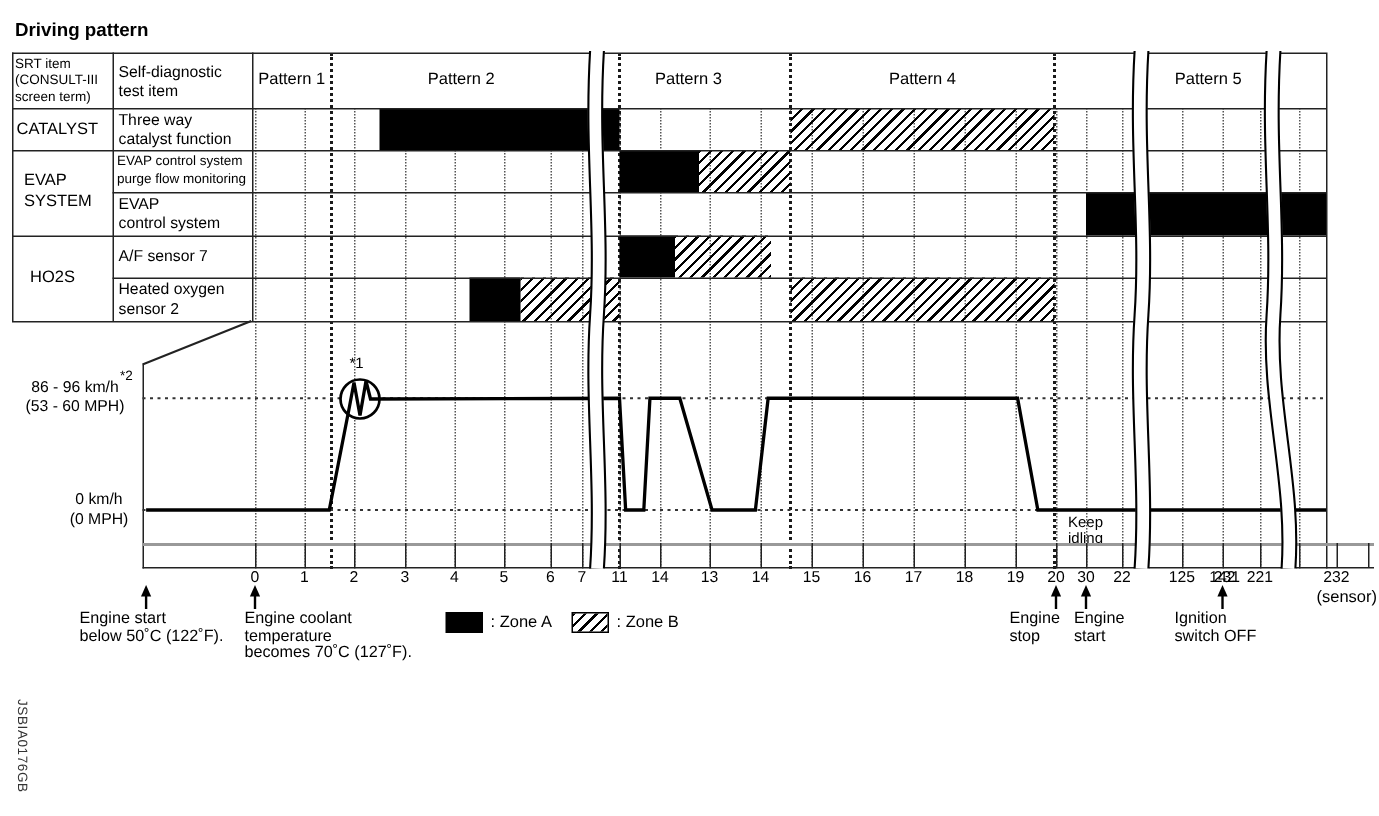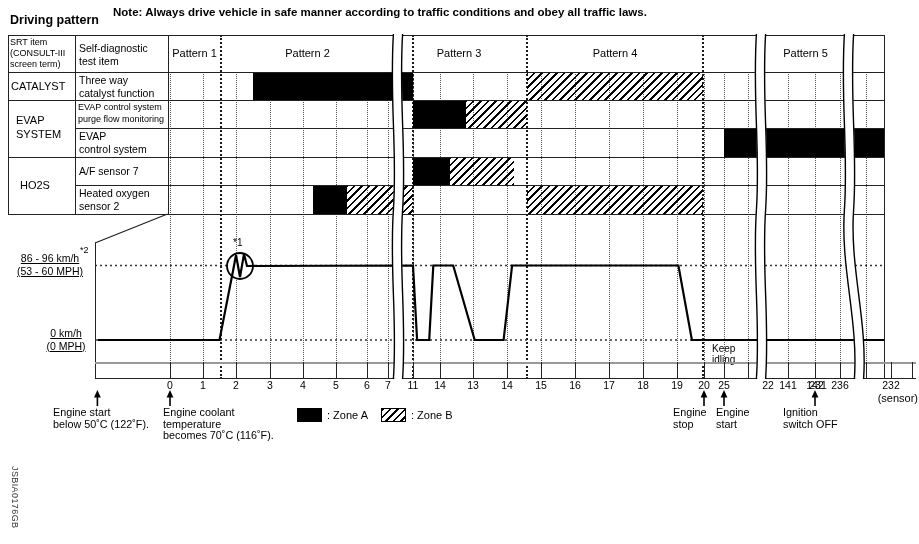--- a/index.html
+++ b/index.html
@@ -1,41 +1,40 @@
 <!DOCTYPE html>
 <html><head>
 <meta charset="utf-8">
 <style>
   html,body{margin:0;padding:0;background:#fff;}
   #stage{position:relative;width:919px;height:544px;background:#fff;overflow:hidden;
          font-family:"Liberation Sans",sans-serif;color:#000;}
   .abs{position:absolute;}
   .b{font-weight:bold;}
   .pre{white-space:pre-line;}
-  .ctr{text-align:center;text-decoration:underline;}
+  .ctr{text-align:center;}
   .grid{position:absolute;width:0;border-left:1px dotted #555;}
   .pb{position:absolute;width:0;border-left:2px dotted #1a1a1a;}
   .bar-a{position:absolute;background:#000;}
   .bar-b{position:absolute;background:repeating-linear-gradient(135deg,#000 0 1.5px,transparent 1.5px 5.3px);}
   .hl{position:absolute;height:0;border-top:1.4px solid #222;}
   .vl{position:absolute;width:0;border-left:1.4px solid #222;}
   .tick{position:absolute;width:0;border-left:1.5px solid #222;}
   .num{position:absolute;font-size:10.5px;transform:translateX(-50%);}
   .plabel{position:absolute;top:47px;font-size:11px;text-align:center;}
   .evlabel{position:absolute;top:407px;font-size:10.8px;line-height:11.6px;white-space:pre-line;}
   svg{position:absolute;left:0;top:0;pointer-events:none;}
   .swatch{position:absolute;width:25px;height:14px;box-sizing:border-box;}
 </style>
 </head>
 <body>
 
 <div id="stage">
 
   <div class="abs b" style="left:10px;top:13px;font-size:12.5px">Driving pattern</div>
-  <div class="abs b" style="left:113px;top:6px;font-size:11.5px">Note: Always drive vehicle in safe manner according to traffic conditions and obey all traffic laws.</div>
 
   <div class="abs pre" style="left:10px;top:37px;font-size:9px;line-height:10.8px">SRT item
 (CONSULT-III
 screen term)</div>
   <div class="abs pre" style="left:79px;top:42px;font-size:10.5px;line-height:12.5px">Self-diagnostic
 test item</div>
 
   <div class="abs" style="left:11px;top:80px;font-size:11px">CATALYST</div>
   <div class="abs pre" style="left:16px;top:114px;font-size:11px;line-height:13.5px">EVAP
 SYSTEM</div>
@@ -163,32 +162,32 @@
       <div class="num" style="left:413px;top:379px">11</div>
       <div class="num" style="left:440px;top:379px">14</div>
       <div class="num" style="left:473px;top:379px">13</div>
       <div class="num" style="left:507px;top:379px">14</div>
       <div class="num" style="left:541px;top:379px">15</div>
       <div class="num" style="left:575px;top:379px">16</div>
       <div class="num" style="left:609px;top:379px">17</div>
       <div class="num" style="left:643px;top:379px">18</div>
       <div class="num" style="left:677px;top:379px">19</div>
       <div class="num" style="left:704px;top:379px">20</div>
-      <div class="num" style="left:724px;top:379px">25</div>
-      <div class="num" style="left:768px;top:379px">22</div>
-      <div class="num" style="left:788px;top:379px">141</div>
+      <div class="num" style="left:724px;top:379px">30</div>
+      <div class="num" style="left:748px;top:379px">22</div>
+      <div class="num" style="left:788px;top:379px">125</div>
       <div class="num" style="left:815px;top:379px">142</div>
-      <div class="num" style="left:840px;top:379px">236</div>
+      <div class="num" style="left:840px;top:379px">221</div>
       <div class="num" style="left:818px;top:379px">231</div>
       <div class="num" style="left:891px;top:379px">232</div>
       <div class="evlabel" style="left:53px">Engine start
 below 50˚C (122˚F).</div>
       <div class="evlabel" style="left:163px">Engine coolant
 temperature
-becomes 70˚C (116˚F).</div>
+becomes 70˚C (127˚F).</div>
       <div class="evlabel" style="left:673px">Engine
 stop</div>
       <div class="evlabel" style="left:716px">Engine
 start</div>
       <div class="evlabel" style="left:783px">Ignition
 switch OFF</div>
     </div>
 
   <svg id="ovl" width="919" height="544" viewBox="0 0 919 544">
       <line x1="95" y1="265.5" x2="884" y2="265.5" stroke="#333" stroke-width="1.3" stroke-dasharray="2 3"></line>

